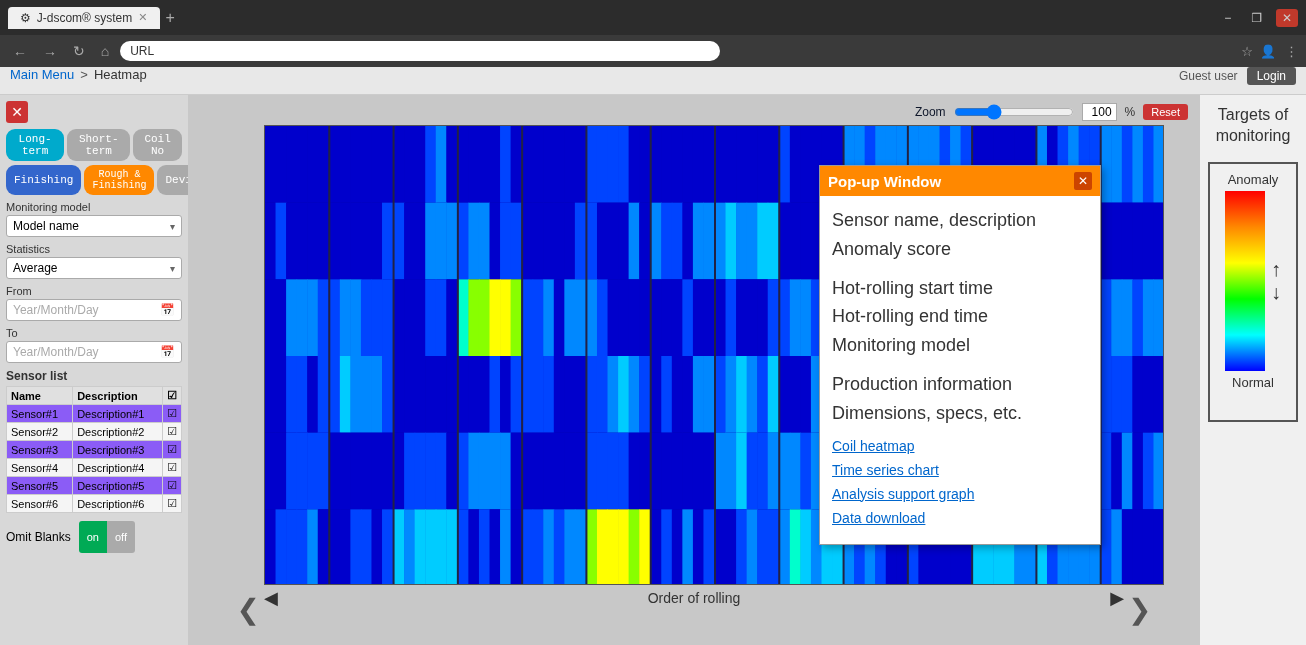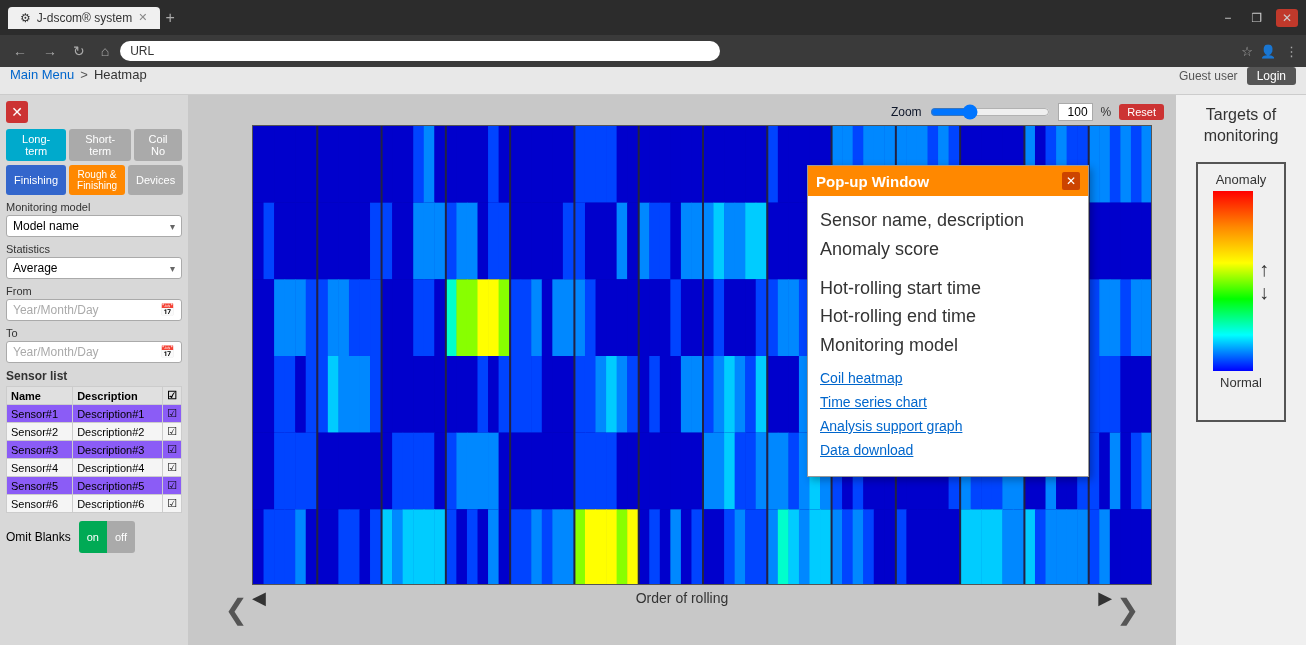--- a/index.html
+++ b/index.html
@@ -30,21 +30,21 @@
     .user-label { font-size: 12px; color: #555; }
     .login-btn { background: #555; color: #fff; border: none; padding: 2px 10px; border-radius: 3px; font-size: 12px; cursor: pointer; }
 
     
     .main-layout { display: flex; height: calc(645px - 95px); }
 
     
     .left-panel { width: 188px; background: #d8d8d8; padding: 6px; flex-shrink: 0; }
     .close-btn { width: 22px; height: 22px; background: #cc3333; color: #fff; border: none; border-radius: 3px; font-size: 14px; cursor: pointer; display: flex; align-items: center; justify-content: center; margin-bottom: 6px; }
     .btn-group { display: flex; gap: 3px; margin-bottom: 4px; }
-    .btn-tab { padding: 4px 8px; border: none; border-radius: 3px; font-size: 11px; cursor: pointer; }
+    .btn-tab { padding: 4px 8px; border: none; border-radius: 9px; font-size: 11px; cursor: pointer; font-family: Liberation Mono, monospace; }
     .btn-tab.cyan { background: #00aacc; color: #fff; }
     .btn-tab.gray { background: #aaa; color: #fff; }
     .btn-tab.blue { background: #3366cc; color: #fff; }
     .btn-tab.orange { background: #ff8800; color: #fff; }
 
     .field-label { font-size: 11px; color: #333; margin-top: 6px; margin-bottom: 2px; }
     .select-box { width: 100%; background: #fff; border: 1px solid #aaa; border-radius: 3px; padding: 3px 6px; font-size: 12px; display: flex; align-items: center; justify-content: space-between; cursor: pointer; }
     .select-arrow { color: #666; font-size: 10px; }
 
     .sensor-list { margin-top: 6px; }
@@ -83,21 +83,21 @@
     
     .popup-window { position: absolute; top: 40px; left: 555px; width: 282px; background: #fff; border: 1px solid #999; box-shadow: 3px 3px 8px rgba(0,0,0,0.3); z-index: 100; }
     .popup-titlebar { background: #ff8800; padding: 6px 8px; display: flex; justify-content: space-between; align-items: center; }
     .popup-title { font-size: 15px; font-weight: bold; color: #fff; }
     .popup-close { background: #cc4400; color: #fff; border: none; width: 18px; height: 18px; font-size: 12px; cursor: pointer; display: flex; align-items: center; justify-content: center; border-radius: 2px; }
     .popup-body { padding: 10px 12px; }
     .popup-info { font-size: 18px; color: #333; line-height: 1.6; margin-bottom: 10px; }
     .popup-link { display: block; font-size: 14px; color: #0066cc; text-decoration: underline; cursor: pointer; margin-bottom: 8px; }
 
     
-    .right-panel { width: 130px; flex-shrink: 0; display: flex; flex-direction: column; align-items: center; padding: 10px; }
+    .right-panel { width: 106px; flex-shrink: 0; display: flex; flex-direction: column; align-items: center; padding: 10px; }
     .targets-label { font-size: 16px; font-weight: normal; color: #333; text-align: center; margin-bottom: 10px; line-height: 1.3; }
 
     .legend-box { border: 2px solid #555; width: 90px; height: 260px; display: flex; flex-direction: column; align-items: center; padding: 8px 4px; margin-top: 5px; }
     .legend-gradient { width: 40px; height: 180px; background: linear-gradient(to bottom, #ff0000, #ff8800, #ffff00, #00ff00, #00ffff, #0000ff); position: relative; }
     .legend-label-top { font-size: 13px; color: #333; margin-bottom: 4px; }
     .legend-label-bottom { font-size: 13px; color: #333; margin-top: 4px; }
     .legend-arrow-container { position: relative; display: flex; align-items: center; justify-content: center; }
     .arrow-vert { display: flex; flex-direction: column; align-items: center; font-size: 12px; color: #333; margin-left: 6px; }
   </style>
 </head>
@@ -779,20 +779,24 @@
           <div class="popup-body">
             <div class="popup-info">
               <span>Sensor name, description</span><br>
               <span>Anomaly score</span>
             </div>
             <div class="popup-info">
               <span>Hot-rolling start time</span><br>
               <span>Hot-rolling end time</span><br>
               <span>Monitoring model</span>
             </div>
+            <div class="popup-info">
+              <span>Production information</span><br>
+              <span>Dimensions, specs, etc.</span>
+            </div>
             <a class="popup-link">Coil heatmap</a>
             <a class="popup-link">Time series chart</a>
             <a class="popup-link">Analysis support graph</a>
             <a class="popup-link">Data download</a>
           </div>
         </div>
 
         <div class="scroll-arrow-row">
           <span class="h-arrow">◀</span>
           <span class="order-label">Order of rolling</span>

